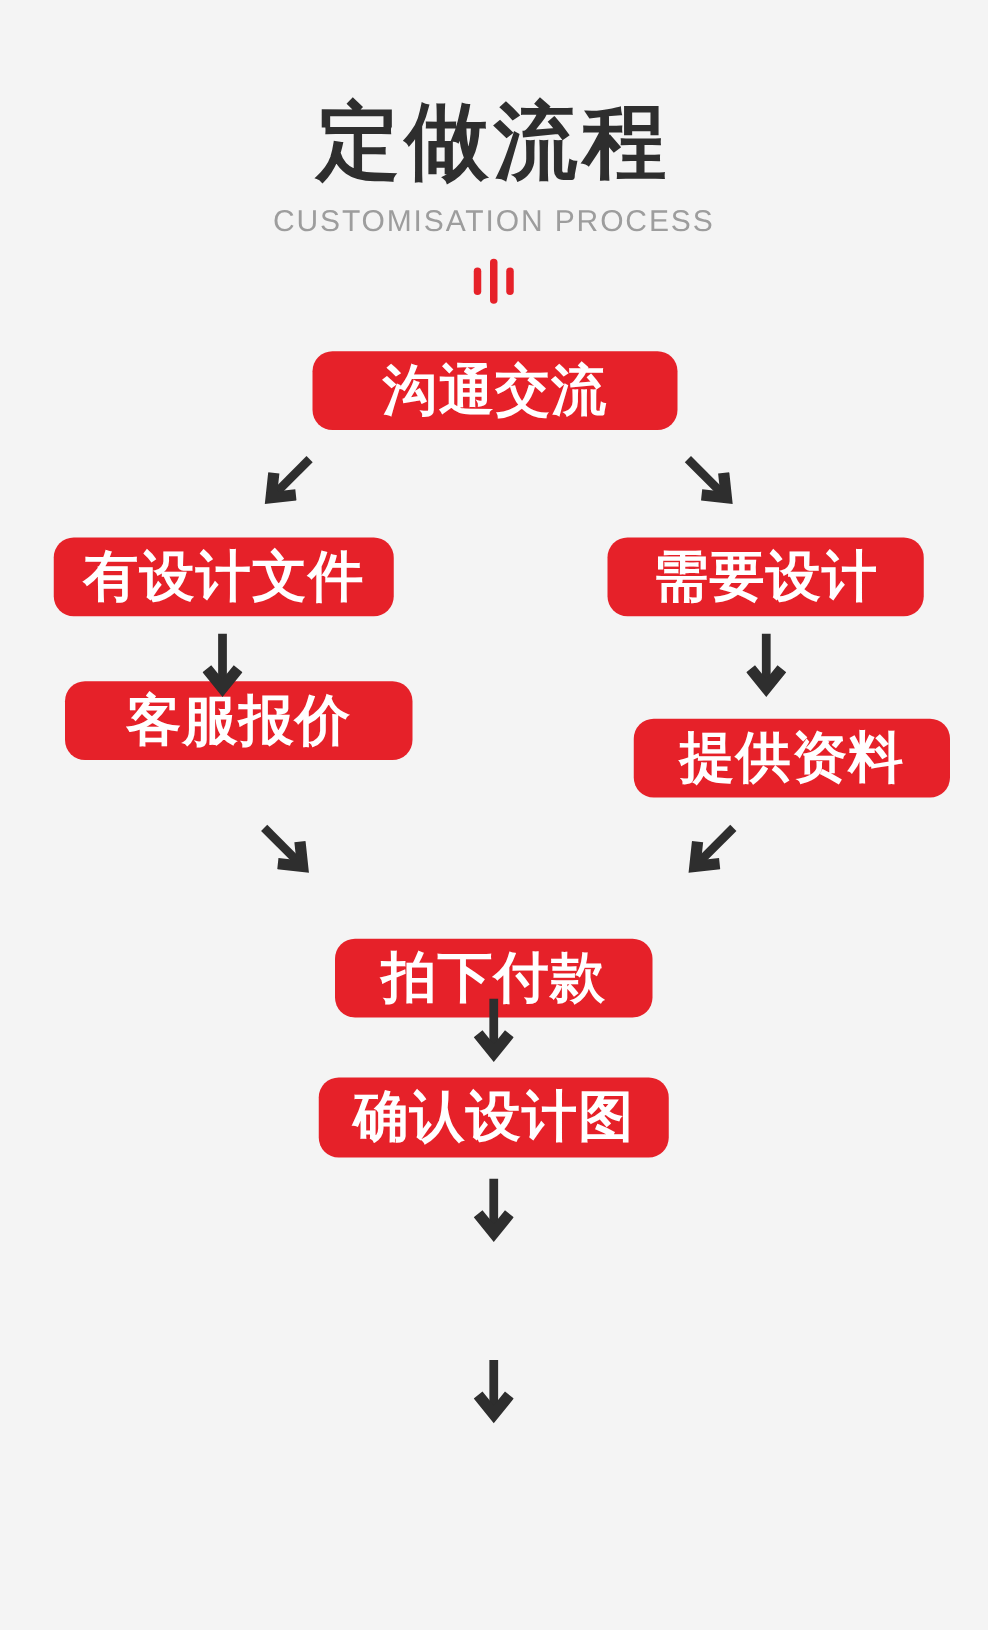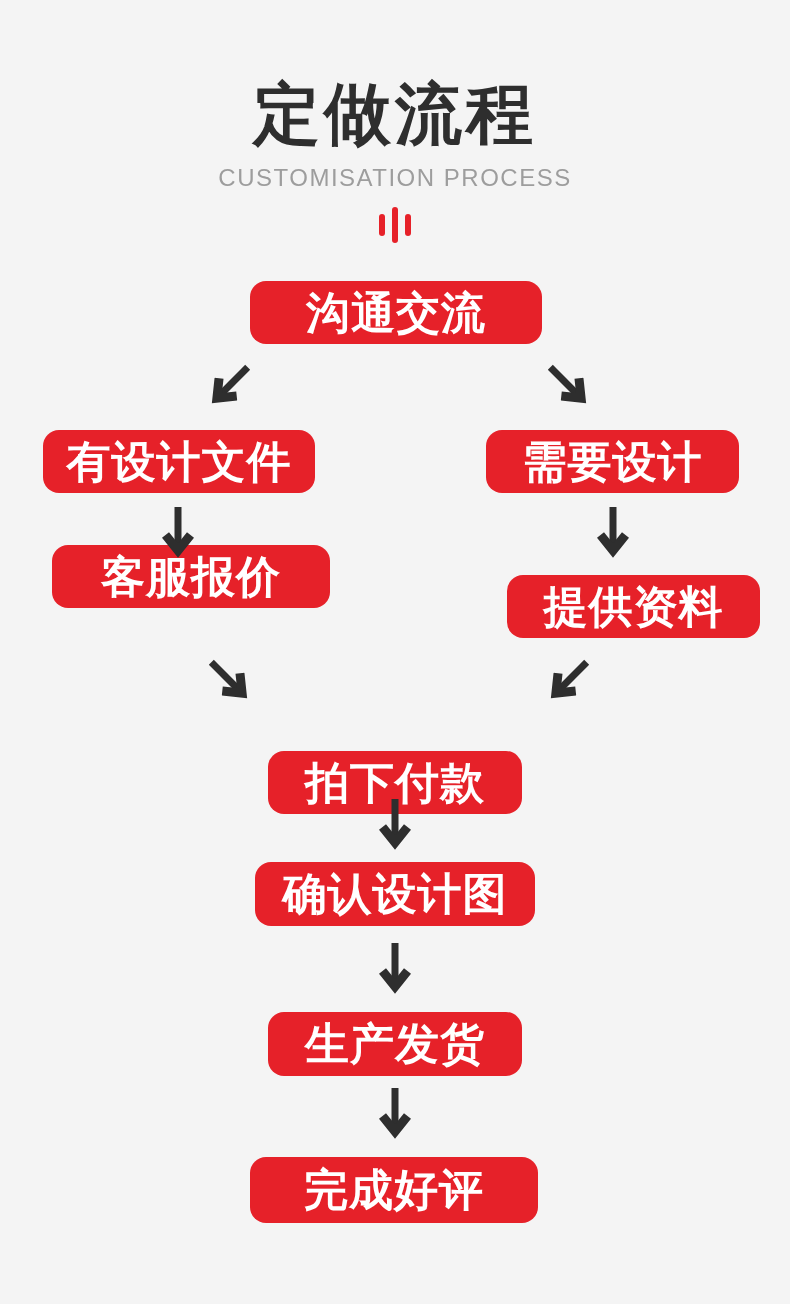--- a/index.html
+++ b/index.html
@@ -80,22 +80,20 @@
     <div class="bar side"></div>
   </div>
 
   <div class="node n0">沟通交流</div>
   <div class="node n1">有设计文件</div>
   <div class="node n2">需要设计</div>
   <div class="node n3">客服报价</div>
   <div class="node n4">提供资料</div>
   <div class="node n5">拍下付款</div>
   <div class="node n6">确认设计图</div>
-  <div class="node n7">生产发货</div>
-  <div class="node n8">完成好评</div>
 
   <div class="arrow a1 rot-dl">
       <svg viewBox="0 0 32 54">
         <use href="#arr-down"></use>
       </svg>
     </div>
   <div class="arrow a2 rot-dr">
       <svg viewBox="0 0 32 54">
         <use href="#arr-down"></use>
       </svg>

